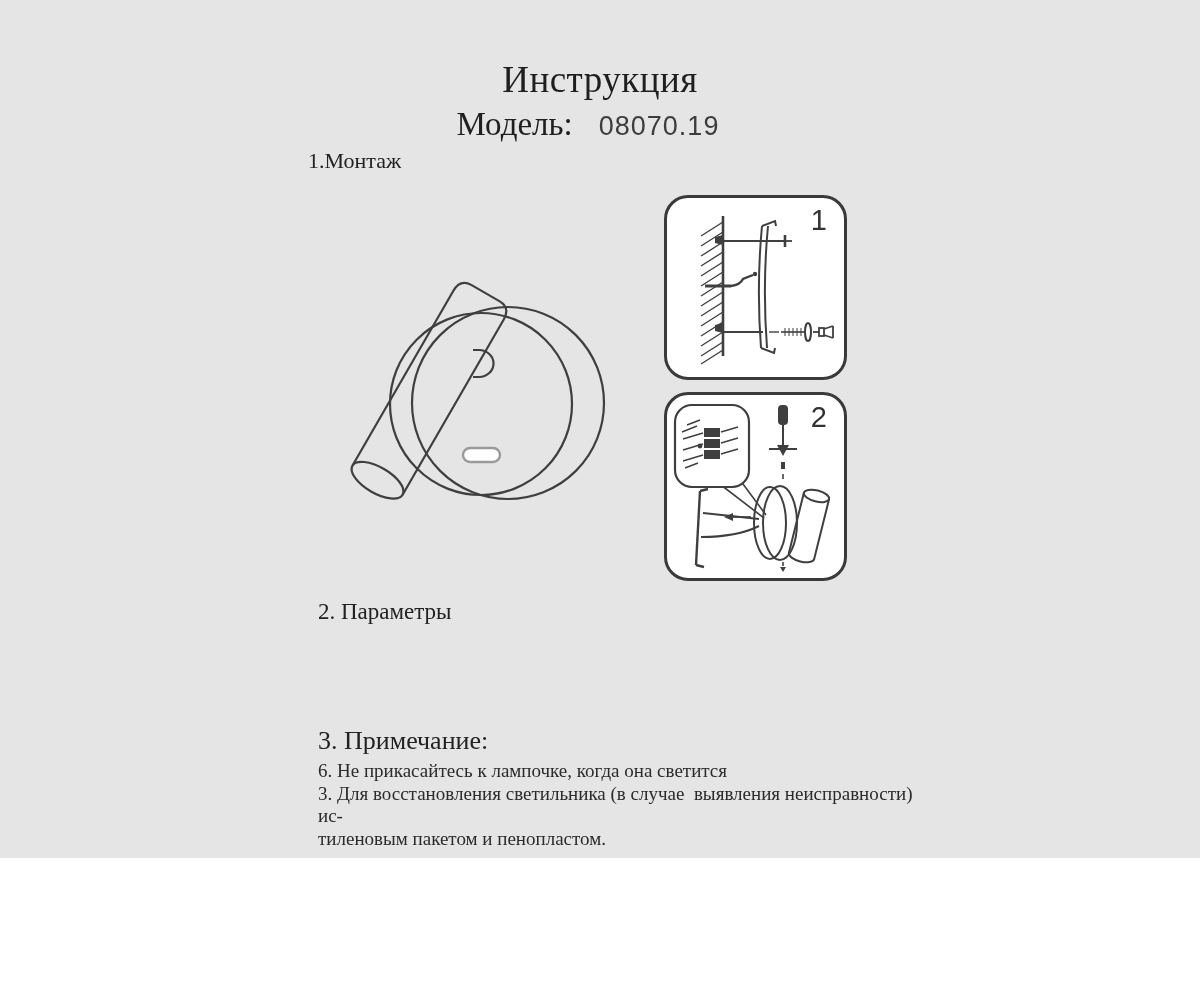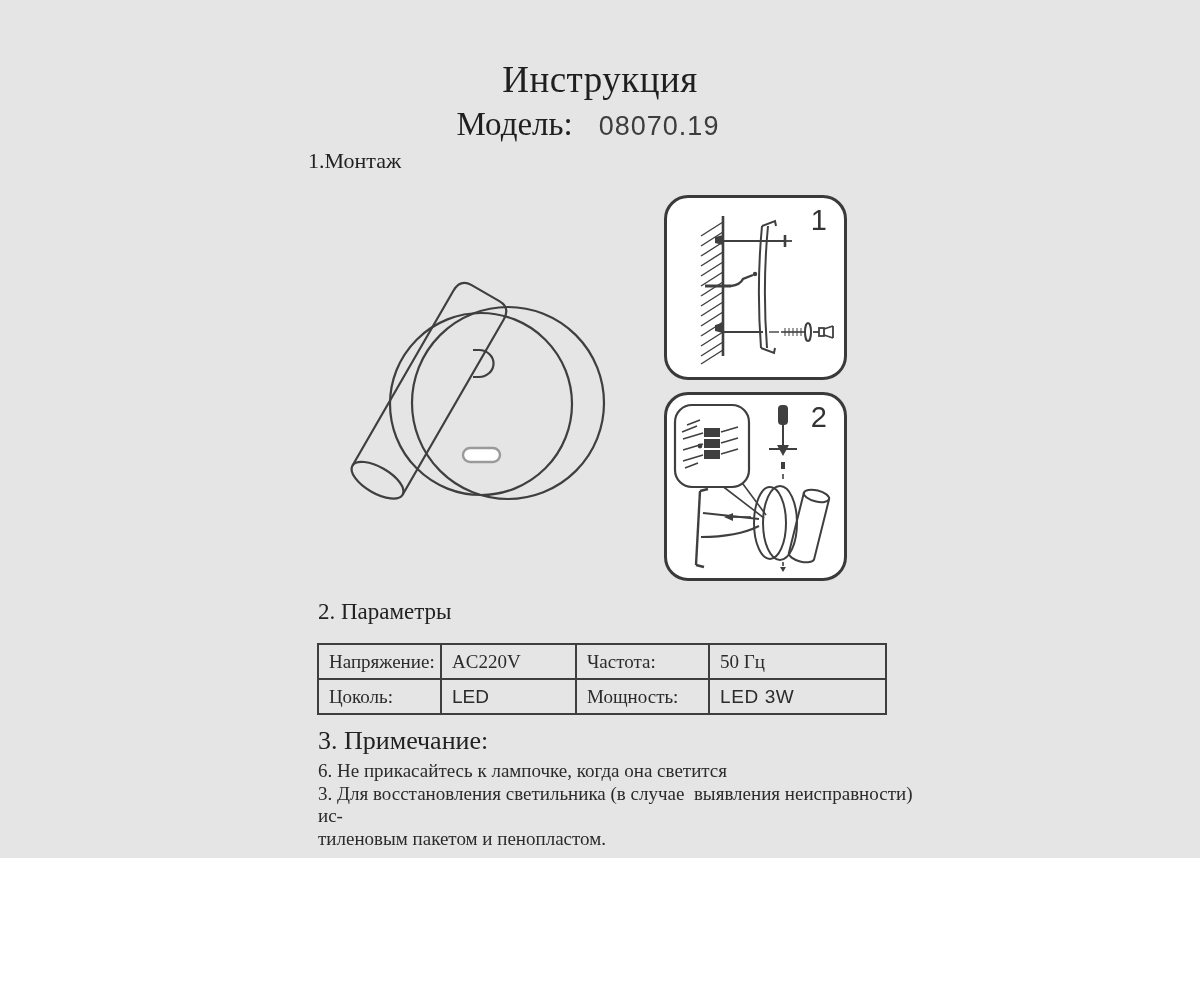--- a/index.html
+++ b/index.html
@@ -193,36 +193,20 @@
         <rect x="37" y="44" width="16" height="9" fill="#3f3f3f"></rect>
         <rect x="37" y="55" width="16" height="9" fill="#3f3f3f"></rect>
         <circle cx="33" cy="51" r="2.4" fill="#3f3f3f"></circle>
       </g>
     </svg>
     <span class="stepnum">2</span>
   </div>
 
   <div class="abs h-params">2. Параметры</div>
 
-  <table class="params">
-    <tbody>
-        <tr>
-      <td class="c0">Напряжение:</td>
-      <td class="c1">AC220V</td>
-      <td class="c2">Частота:</td>
-      <td class="c3">50 Гц</td>
-    </tr>
-    <tr>
-      <td class="c0">Цоколь:</td>
-      <td class="c1 sans">LED</td>
-      <td class="c2">Мощность:</td>
-      <td class="c3 sans-small">LED 3W</td>
-    </tr>
-  </tbody>
-    </table>
 
   <div class="abs h-notes">3. Примечание:</div>
 
   <div class="notes">
     <div class="note-line">6. Не прикасайтесь к лампочке, когда она светится</div>
     <div class="note-line">3. Для восстановления светильника (в случае  выявления неисправности) ис-</div>
     <div class="note-line">тиленовым пакетом и пенопластом.</div>
   </div>
 
 </div>

